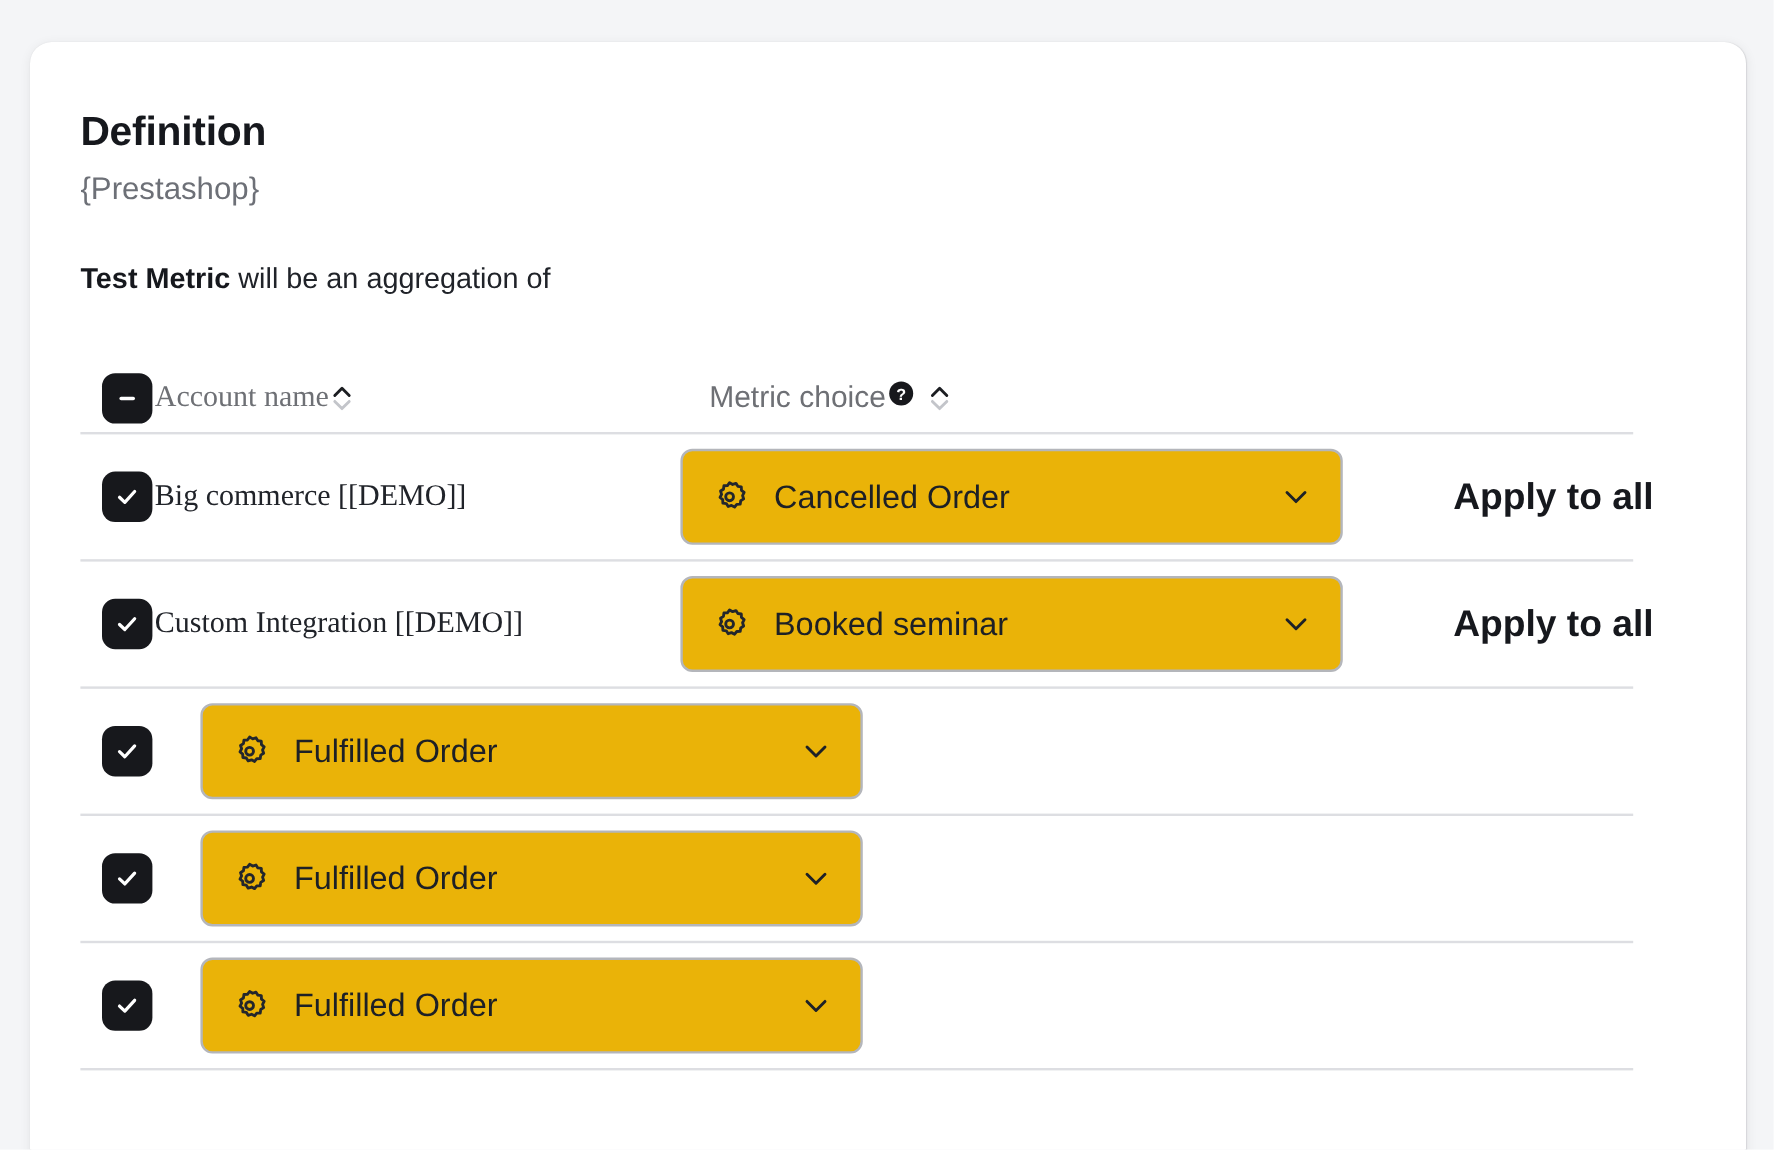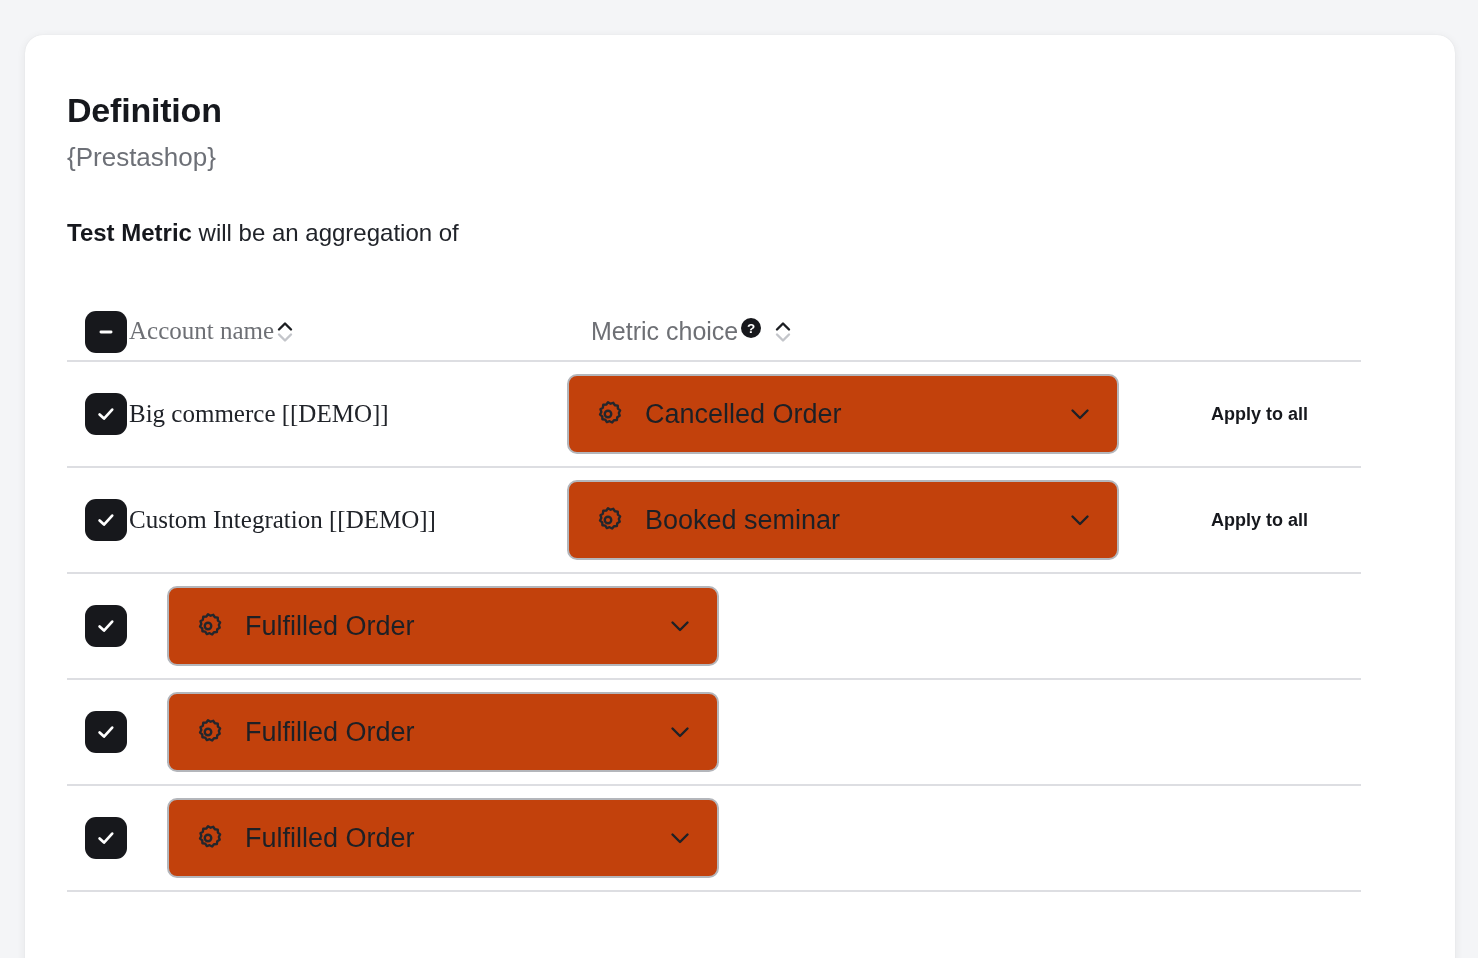--- a/index.html
+++ b/index.html
@@ -134,21 +134,21 @@
 
   
   .col-apply {
     flex: 1 1 auto;
     display: flex;
     align-items: center;
     padding-left: 72px;
   }
 
   .apply-link {
-    font-size: 18px;
+    font-size: 31px;
     font-weight: bold;
     color: #16181d;
     white-space: nowrap;
     cursor: pointer;
     user-select: none;
   }
 
   
   .checkbox {
     width: 42px;
@@ -183,21 +183,21 @@
     flex: 0 0 auto;
   }
   .help-icon svg { display: block; }
 
   
   .select {
     width: 552px;
     height: 80px;
     border: 2px solid #b4b6bb;
     border-radius: 10px;
-    background: #c2410c;
+    background: #eab308;
     display: flex;
     align-items: center;
     padding: 0 22px 0 24px;
     cursor: pointer;
     user-select: none;
   }
 
   .select .gear {
     width: 30px;
     height: 30px;

